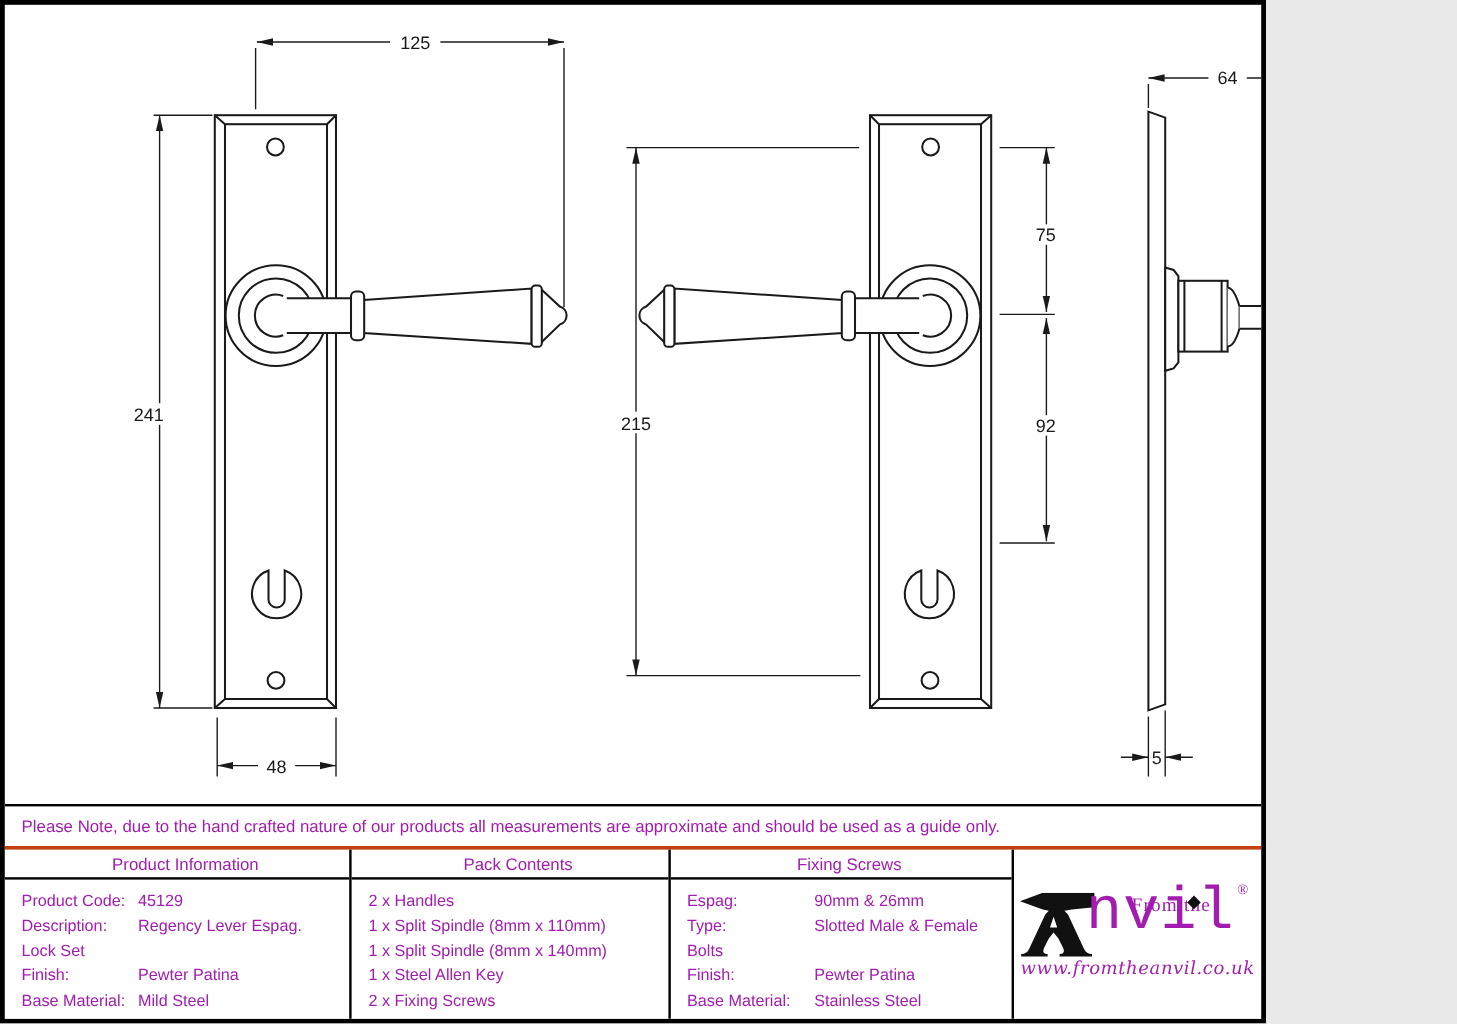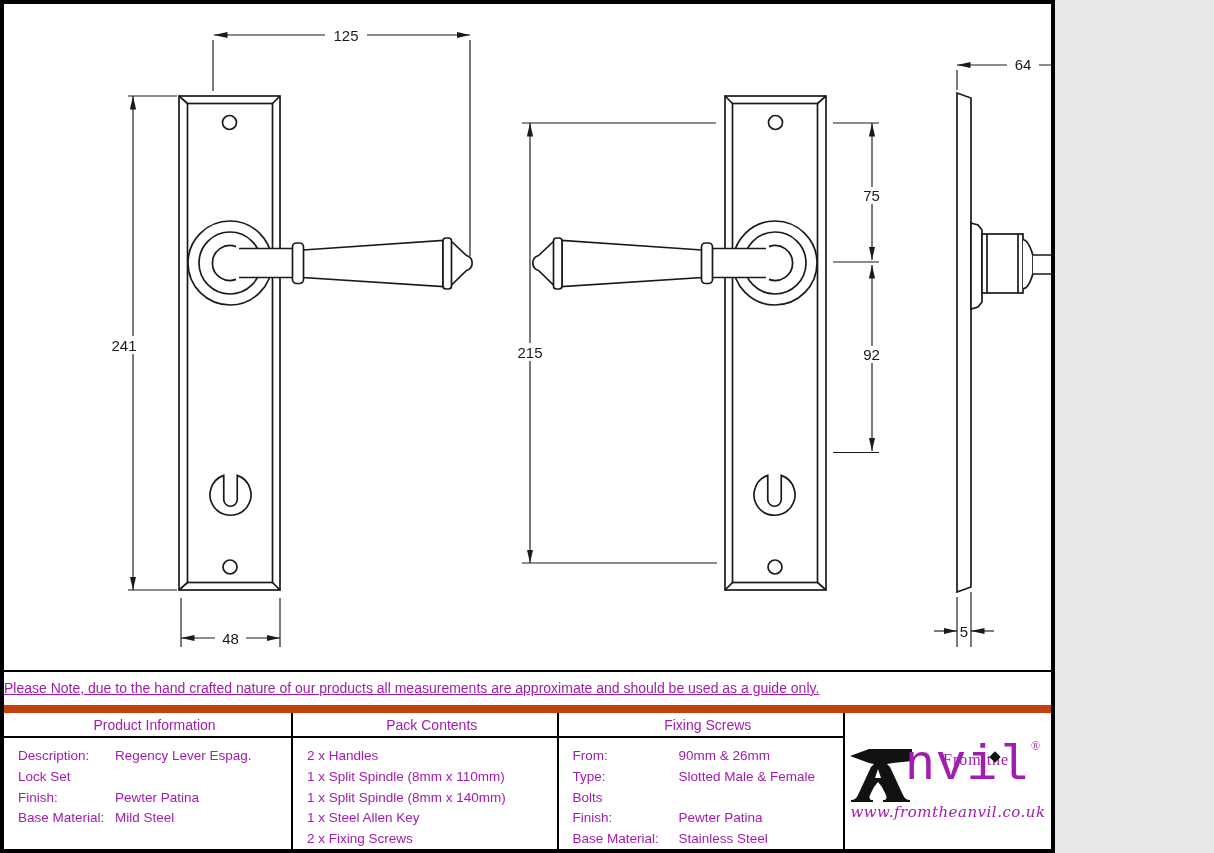--- a/index.html
+++ b/index.html
@@ -2,21 +2,21 @@
 <html><head>
 <meta charset="utf-8">
 <style>
   html,body{margin:0;padding:0;background:#e8e8e8;}
   .page{position:relative;width:1055px;height:853px;border:4px solid #000;box-sizing:border-box;
         background:#fff;font-family:"Liberation Sans",sans-serif;color:#a21caf;overflow:hidden;}
   svg.drawing{position:absolute;left:0;top:0;display:block;}
   svg.drawing text{font-family:"Liberation Sans",sans-serif;font-size:15px;fill:#1a1a1a;}
 
   .bottom{position:absolute;left:0;right:0;top:666px;bottom:0;border-top:2px solid #000;background:#fff;}
-  .note{height:33px;border-bottom:8px solid #c2410c;line-height:33px;font-size:14px;white-space:nowrap;text-decoration:underline;}
+  .note{height:33px;border-bottom:3px solid #c2410c;line-height:33px;padding-left:14px;font-size:14px;white-space:nowrap;}
   .cols{display:flex;height:144px;}
   .col{box-sizing:border-box;height:100%;}
   .col-1{width:343px;border-right:2px solid #000;}
   .col-2{width:315px;border-right:2px solid #000;}
   .col-3{width:340px;border-right:2px solid #000;}
   .col-4{flex:1;display:flex;align-items:center;justify-content:center;}
   .colhead{height:25px;box-sizing:border-box;border-bottom:2px solid #000;font-size:14px;padding:4px 0 0 14px;text-align:center;}
   .colbody{padding:8px 14px 0 14px;font-size:13.5px;line-height:20.8px;}
   .kv .k{display:inline-block;}
   .col-1 .kv .k{width:97px;}
@@ -152,20 +152,23 @@
   <div class="bottom">
 
     <div class="note">Please Note, due to the hand crafted nature of our products all measurements are approximate and should be used as a guide only.</div>
 
     <div class="cols">
 
       <div class="col col-1">
         <div class="colhead">Product Information</div>
         <div class="colbody">
           <div class="kv">
+            <span class="k">Product Code:</span><span class="v">45129</span>
+          </div>
+          <div class="kv">
             <span class="k">Description:</span><span class="v">Regency Lever Espag. Lock Set</span>
           </div>
           <div class="kv">
             <span class="k">Finish:</span><span class="v">Pewter Patina</span>
           </div>
           <div class="kv">
             <span class="k">Base Material:</span><span class="v">Mild Steel</span>
           </div>
         </div>
       </div>
@@ -178,21 +181,21 @@
           <div class="li">1 x Split Spindle (8mm x 140mm)</div>
           <div class="li">1 x Steel Allen Key</div>
           <div class="li">2 x Fixing Screws</div>
         </div>
       </div>
 
       <div class="col col-3">
         <div class="colhead">Fixing Screws</div>
         <div class="colbody">
           <div class="kv">
-            <span class="k">From:</span><span class="v">90mm &amp; 26mm</span>
+            <span class="k">Espag:</span><span class="v">90mm &amp; 26mm</span>
           </div>
           <div class="kv">
             <span class="k">Type:</span><span class="v">Slotted Male &amp; Female Bolts</span>
           </div>
           <div class="kv">
             <span class="k">Finish:</span><span class="v">Pewter Patina</span>
           </div>
           <div class="kv">
             <span class="k">Base Material:</span><span class="v">Stainless Steel</span>
           </div>

